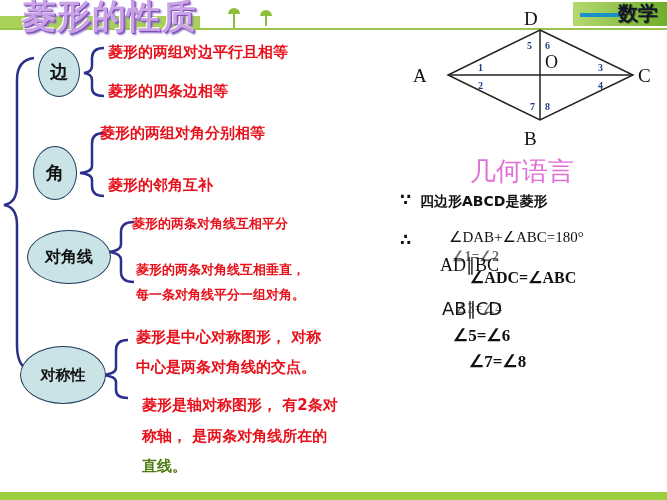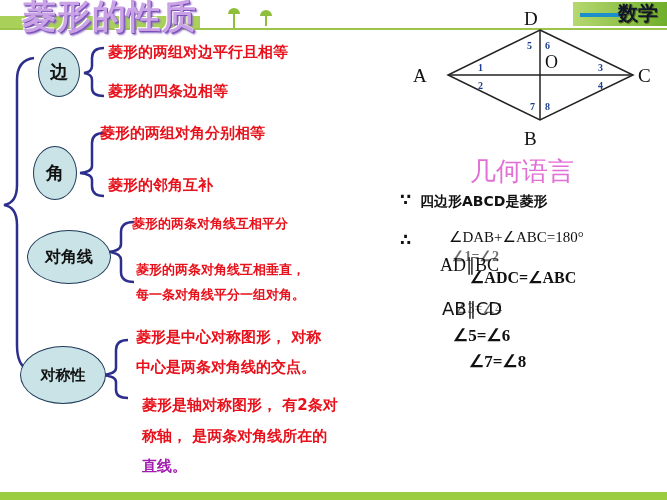--- a/index.html
+++ b/index.html
@@ -10,21 +10,21 @@
   .header-line{left:0;top:28px;width:667px;height:2px;background:#9cc44a;}
   .header-band{left:0;top:16px;width:200px;height:12px;background:#a9d15a;}
   .sprout{width:2px;height:16px;background:#8fbf3a;}
   .sprout:before{content:"";position:absolute;top:-4px;left:-5px;width:12px;height:6px;border-radius:6px 6px 0 0;background:#8fbf3a;}
   .logo{left:573px;top:2px;width:94px;height:24px;background:linear-gradient(90deg,#b6d870,#6fae2b);}
   .logo-bar{left:580px;top:13px;width:40px;height:4px;background:#1a8fc9;}
   .logo-text{left:618px;top:0px;font-size:20px;font-weight:bold;color:#0f172a;text-shadow:1px 1px 0 #5a6b1d;}
   .footer-line{left:0;top:492px;width:667px;height:8px;background:#9ccc40;}
   .node{border-radius:50%;background:#c9e3e6;border:1.5px solid #1f3a5a;text-align:center;font-weight:bold;color:#111;}
   .red{color:#e8101a;font-weight:bold;font-size:15px;white-space:nowrap;}
-  .pink{color:#a21caf;}
+  .pink{color:#4d7c0f;}
   .geo{font-family:"Liberation Serif",serif;color:#111;}
   .num{font-family:"Liberation Serif",serif;color:#1c3d8c;font-size:10px;font-weight:bold;}
   .stmt{color:#111;font-size:14px;white-space:nowrap;}
 </style>
 </head>
 <body>
 
 <div class="abs header-band"></div>
 <div class="abs header-line"></div>
 <div class="abs sprout" style="left:233px;top:12px;"></div>

